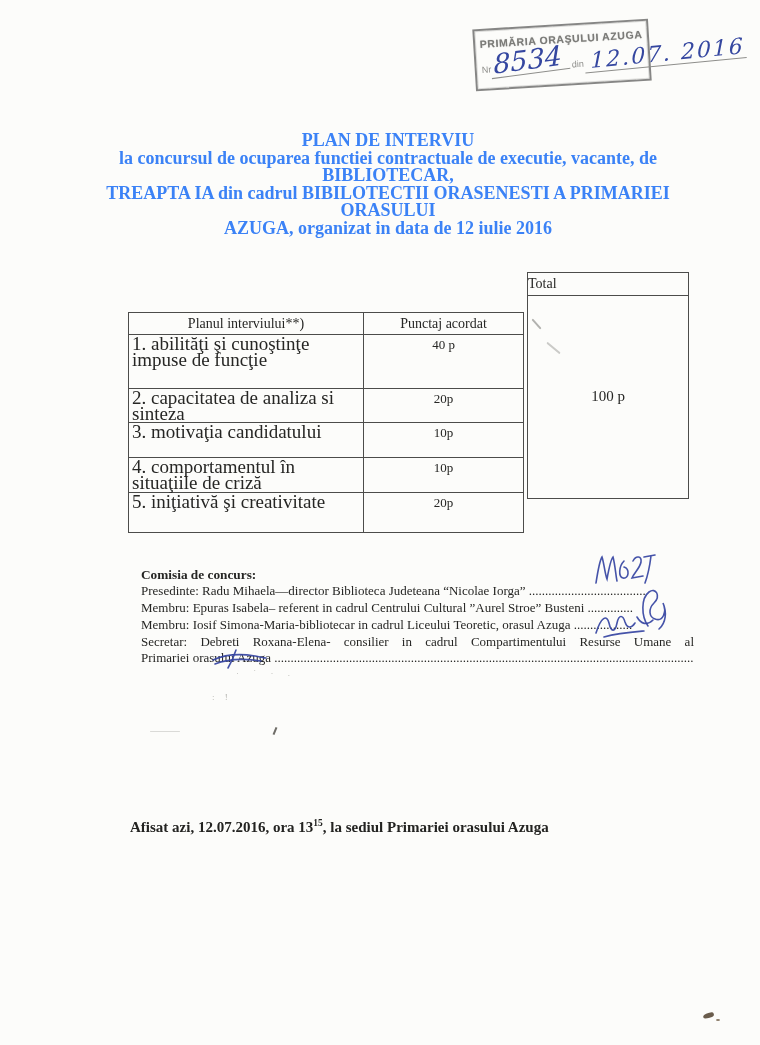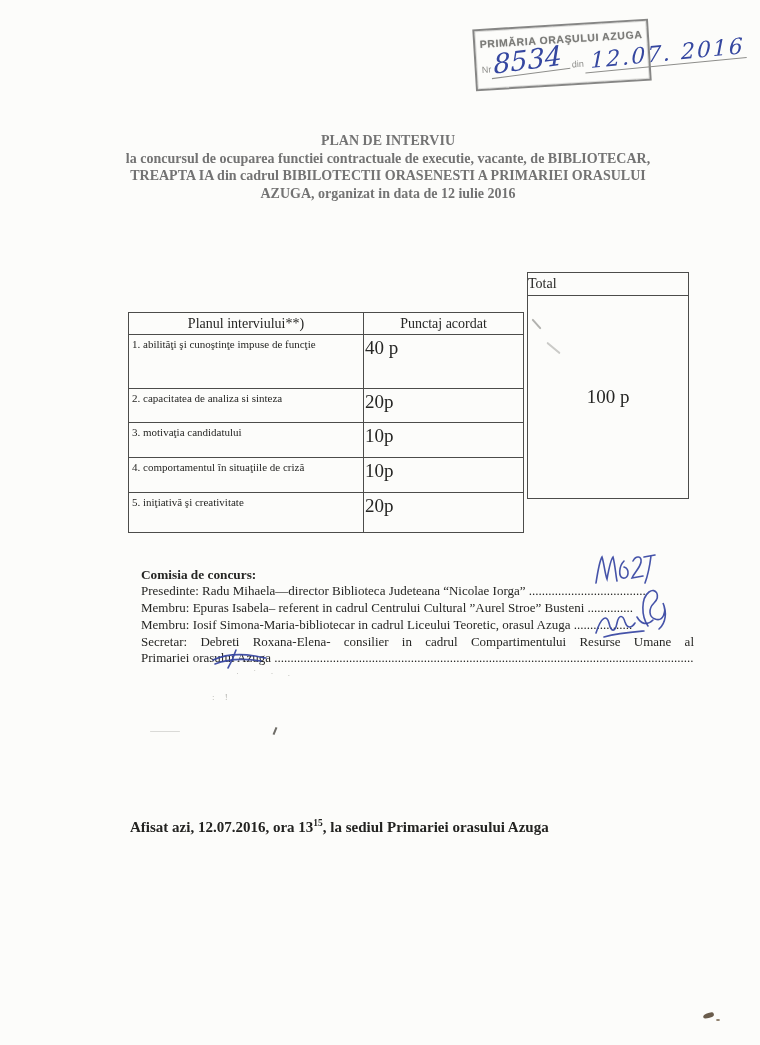--- a/index.html
+++ b/index.html
@@ -37,37 +37,37 @@
     border-bottom:1px solid #8d8d8a;padding:0 8px 1px 2px;margin-right:2px;
   }
   .hand.date{
     font-size:22px;line-height:21px;letter-spacing:2px;transform:rotate(-2deg) skewX(-6deg);
     border-bottom:1px solid #8d8d8a;padding:0 2px 1px 5px;margin-left:2px;
   }
 
   
   .title-block{
     position:absolute;left:95px;top:132px;width:586px;
-    text-align:center;font-weight:bold;font-size:14px;line-height:17.6px;
-    color:#737373;
+    text-align:center;font-weight:bold;font-size:18px;line-height:17.6px;
+    color:#3b82f6;
   }
 
   
   .score-table{position:absolute;left:128px;top:272px;width:561px;height:227px;}
   .left-table{border-collapse:collapse;position:absolute;left:0;top:0;table-layout:fixed;margin-top:40px;}
   .left-table th,.left-table td{border:1px solid #4c4c4a;font-weight:normal;}
   .left-table th{font-size:14px;text-align:center;}
   col.c1{width:235px;} col.c2{width:160px;}
   tr.h-head{height:22px;} tr.h-r1{height:54px;} tr.h-r2{height:34px;}
   tr.h-r3{height:35px;} tr.h-r4{height:35px;} tr.h-r5{height:40px;}
-  td.crit{font-size:11px;line-height:16px;vertical-align:top;padding:1px 19px 0 3px;}
-  td.pts{font-size:19px;text-align:left;vertical-align:top;padding-top:2px;}
+  td.crit{font-size:19px;line-height:16px;vertical-align:top;padding:1px 19px 0 3px;}
+  td.pts{font-size:13px;text-align:center;vertical-align:top;padding-top:2px;}
   .total-col{position:absolute;left:399px;top:0;width:160px;height:225px;border:1px solid #4c4c4a;}
   .total-header{height:22px;line-height:22px;border-bottom:1px solid #4c4c4a;text-align:left;font-size:14px;}
-  .total-body{height:201px;display:flex;align-items:center;justify-content:center;font-size:19px;}
+  .total-body{height:201px;display:flex;align-items:center;justify-content:center;font-size:15px;}
 
   
   .committee{position:absolute;left:114px;top:566px;width:553px;margin-left:27px;}
   .c-head{font-weight:bold;font-size:13.3px;line-height:17.2px;}
   .c-line{font-size:13px;line-height:16.8px;white-space:nowrap;overflow:hidden;width:553px;}
   .c-line.justify{white-space:normal;text-align:justify;text-align-last:justify;}
 
   
   .footer{position:absolute;left:130px;top:779px;font-weight:bold;font-size:15px;color:#232321;margin-top:40px;}
   .footer sup{font-size:9.5px;vertical-align:super;line-height:0;}

